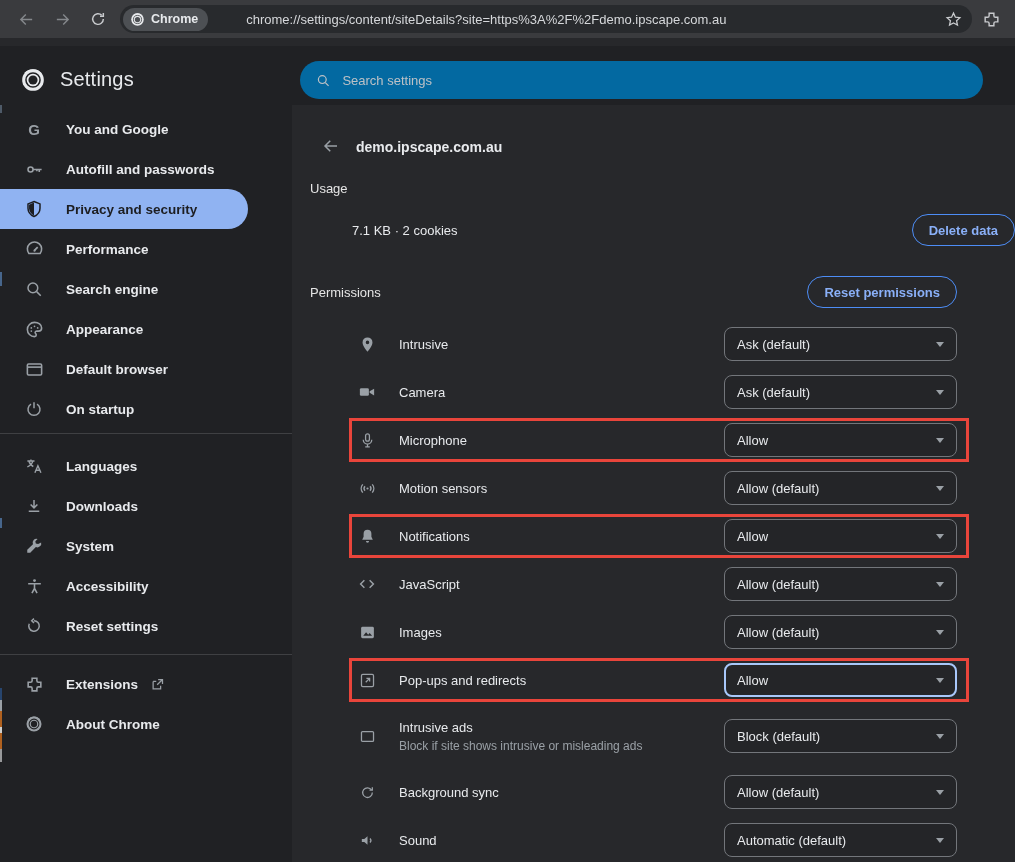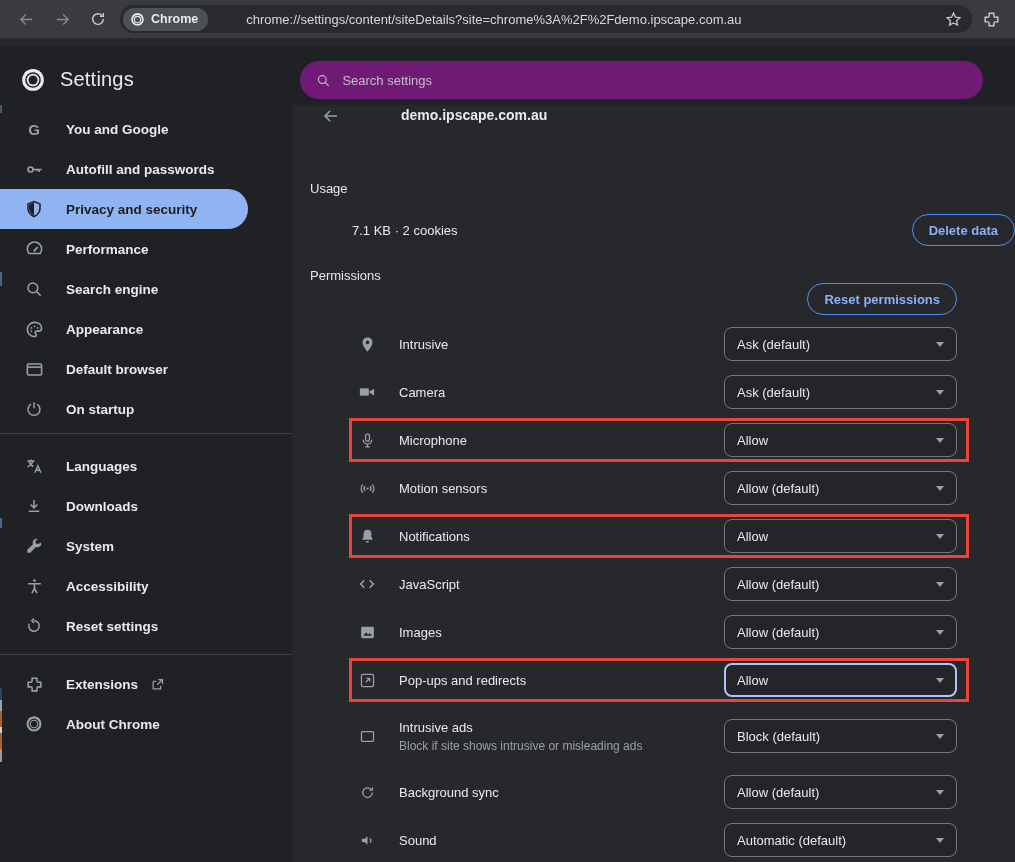--- a/index.html
+++ b/index.html
@@ -14,48 +14,48 @@
   .omnibox { flex:1 1 auto; height:28px; margin:0 10px 0 8px; background:#282a2d; border-radius:14px; display:flex; align-items:center; padding:0 10px 0 3px; min-width:0;gap:28px; }
   .chip { height:23px; background:#4d5054; border-radius:12px; display:flex; align-items:center; gap:6px; padding:0 10px 0 7px; flex:0 0 auto; }
   .chip-label { color:#e8eaed; font-size:12.5px; font-weight:bold; }
   .url { flex:1 1 auto; color:#d6d8db; font-size:13px; margin-left:10px; white-space:nowrap; overflow:hidden; }
   .tb-right { display:flex; align-items:center; gap:14px; margin-right:14px; }
 
   
   .app-header { position:absolute; top:38px; left:0; width:100%; height:67px; background:#202124; display:flex; align-items:center;margin-top:8px; }
   .app-logo { margin-left:20px; }
   .app-title { color:#e8eaed; font-size:20px; margin-left:14px; letter-spacing:.2px; }
-  .searchbox { position:absolute; left:300px; right:32px; top:15px; height:38px; background:#701a75; border-radius:19px; display:flex; align-items:center; padding:0 16px; }
+  .searchbox { position:absolute; left:300px; right:32px; top:15px; height:38px; background:#0369a1; border-radius:19px; display:flex; align-items:center; padding:0 16px; }
   .searchbox input { background:transparent; border:none; outline:none; color:#e8eaed; font-size:13px; margin-left:12px; width:100%; font-family:"Liberation Sans",sans-serif; }
   .searchbox input::placeholder { color:#bdc1c6; }
 
   
   .page-body { position:absolute; top:105px; left:0; right:0; bottom:0; display:flex; }
   .sidebar { width:292px; background:#202124; flex:0 0 auto; padding-top:4px; position:relative; }
   .side-item { height:40px; display:flex; align-items:center; padding-left:24px; color:#e8eaed; font-size:13.5px; font-weight:bold; cursor:pointer; position:relative; }
   .side-item .sicon { width:20px; height:20px; display:flex; align-items:center; justify-content:center; color:#9aa0a6; flex:0 0 auto; }
   .side-item .slabel { margin-left:22px; }
   .side-item.selected { width:248px; background:#90b3f2; border-radius:0 21px 21px 0; color:#1d1e21; }
   .side-item.selected .sicon { color:#1d1e21; }
   .side-divider { height:1px; background:#3f4043; margin:4px 0 12px 0; }
   .side-divider.second { margin:8px 0 9px 0; }
   .ext-open { margin-left:12px; color:#9aa0a6; display:flex; }
 
   
   .sliver { position:absolute; left:0; width:2px; z-index:5; }
 
   
   .content { flex:1 1 auto; background:#27282b; position:relative; overflow:hidden; }
-  .site-header { height:48px; display:flex; align-items:flex-start; padding-left:30px; margin-top:2px;gap:45px; }
+  .site-header { height:48px; display:flex; align-items:flex-end; padding-left:30px; margin-top:2px; }
   .site-title { color:#e8eaed; font-size:14px; font-weight:bold; margin-left:16px; }
   .section-label { color:#e5e5e5; font-size:13px; margin:26px 0 0 18px; }
   .usage-row { height:48px; margin-top:10px; display:flex; align-items:center; padding-left:60px; }
   .usage-text { color:#e8eaed; font-size:13px; }
   .pill-btn { margin-left:auto; height:32px; border-radius:16px; border:1px solid #4d8df6; background:transparent; color:#8ab0f8; font-size:13px; font-weight:bold; padding:0 16px; cursor:pointer; font-family:"Liberation Sans",sans-serif; }
-  .perm-header { height:48px; margin-top:14px; display:flex; align-items:flex-start; padding-right:58px;flex-direction:column; }
+  .perm-header { height:48px; margin-top:14px; display:flex; align-items:center; padding-right:58px; }
   .perm-header .section-label { margin:0 0 0 18px; }
 
   .perm-list { margin-top:4px; }
   .prow { height:48px; display:flex; align-items:center; padding-left:63px; padding-right:58px; position:relative; }
   .prow.tall { height:64px; }
   .ricon { width:24px; height:24px; display:flex; align-items:center; justify-content:center; color:#9aa0a6; flex:0 0 auto; }
   .plabel { margin-left:20px; color:#e8eaed; font-size:13px; }
   .psub { color:#9aa0a6; font-size:12px; margin-top:4px; }
   .sel { margin-left:auto; width:233px; height:34px; background:#242528; border:1px solid #73767b; border-radius:8px; display:flex; align-items:center; padding:0 12px; color:#e8eaed; font-size:13px; cursor:pointer; flex:0 0 auto; }
   .sel.focused { border:2px solid #a8c7fa; padding:0 11px; }
@@ -88,21 +88,21 @@
     <div class="omnibox">
       <div class="chip">
         <svg width="15" height="15" viewBox="0 0 24 24">
             <circle cx="12" cy="12" r="10" fill="#e8eaed"></circle>
             <circle cx="12" cy="12" r="4.2" fill="#4d5054"></circle>
             <path d="M12 2a10 10 0 0 1 8.6 5H12a5 5 0 0 0-4.4 2.6L4.2 5.4A10 10 0 0 1 12 2z" fill="#e8eaed"></path>
             <path d="M12 12m-6.5 0a6.5 6.5 0 1 0 13 0 6.5 6.5 0 1 0-13 0" fill="none" stroke="#4d5054" stroke-width="1.4"></path>
           </svg>
         <span class="chip-label">Chrome</span>
       </div>
-      <span class="url">chrome://settings/content/siteDetails?site=chrome%3A%2F%2Fdemo.ipscape.com.au</span>
+      <span class="url">chrome://settings/content/siteDetails?site=https%3A%2F%2Fdemo.ipscape.com.au</span>
       <svg width="17" height="17" viewBox="0 0 24 24" fill="none" stroke="#c8cacd" stroke-width="1.8">
           <path d="M12 3l2.7 5.8 6.3.7-4.7 4.2 1.3 6.2L12 16.8 6.4 19.9l1.3-6.2L3 9.5l6.3-.7z"></path>
         </svg>
     </div>
     <div class="tb-right">
       <svg width="19" height="19" viewBox="0 0 24 24" fill="none" stroke="#c8cacd" stroke-width="1.8">
           <path d="M9 4h6v3.2a2 2 0 0 0 2 2H20V15h-3a2 2 0 0 0-2 2v3H9v-3a2 2 0 0 0-2-2H4V9.2h3a2 2 0 0 0 2-2z"></path>
         </svg>
     </div>
   </div>

